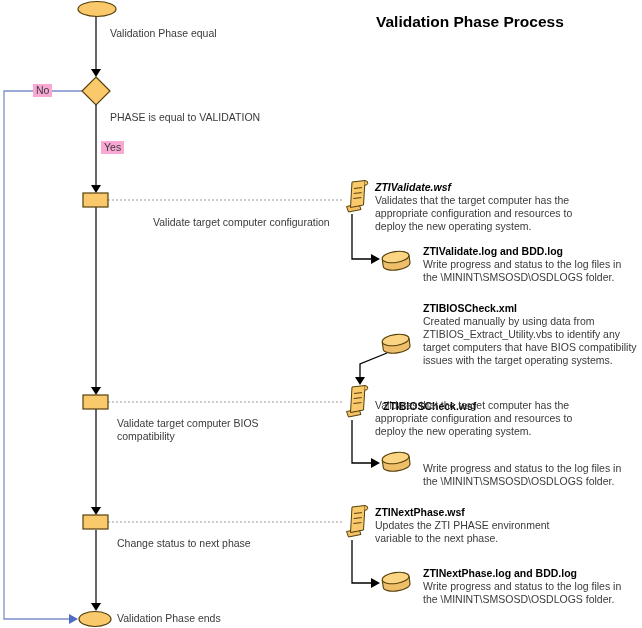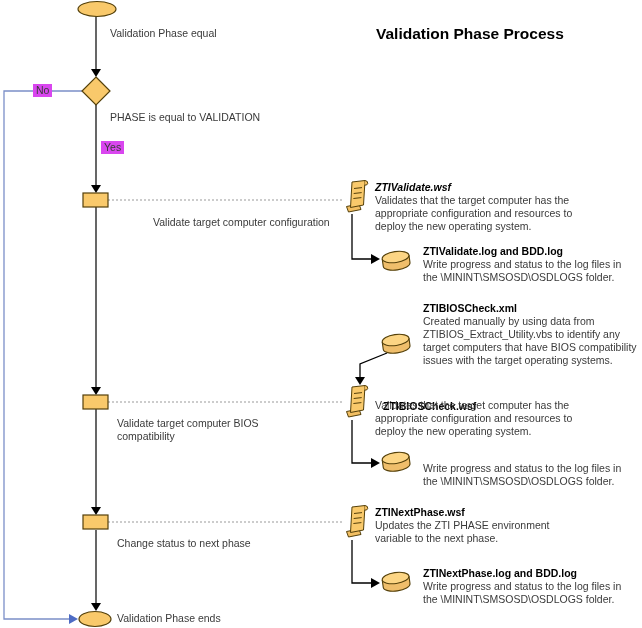--- a/index.html
+++ b/index.html
@@ -18,32 +18,31 @@
     color:#3a3a3a;
     white-space:pre-line;
   }
   .diagram-title{
     position:absolute;
     left:376px;top:13px;
     font-size:15.5px;
     font-weight:bold;
     color:#000;
     white-space:nowrap;
-    margin-top:12px;
   }
   .ann-title{
     position:absolute;
     font-size:10.5px;
     line-height:13px;
     font-weight:bold;
     color:#000;
     white-space:nowrap;
   }
   .on-line{
-    background:#d946ef;
+    background:#f9a8d4;
     padding:0 3px;
     white-space:nowrap;
   }
 </style>
 </head>
 <body>
 
 <div id="canvas">
 
   <svg id="shapes" width="642" height="628" viewBox="0 0 642 628">

